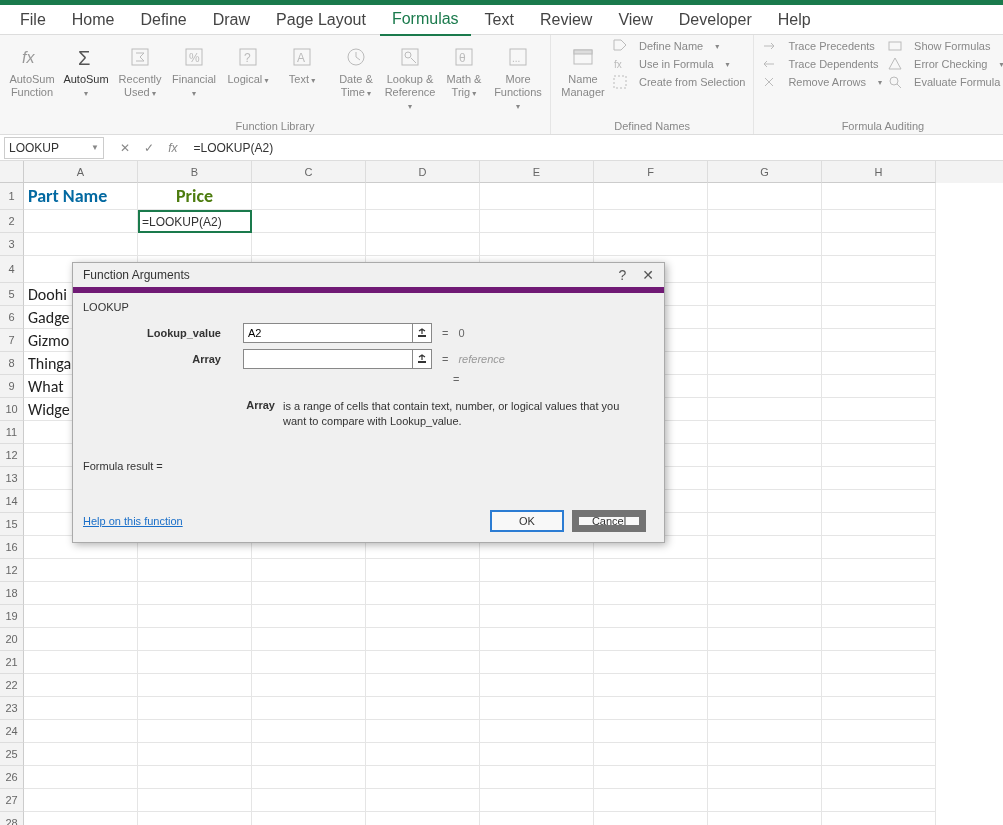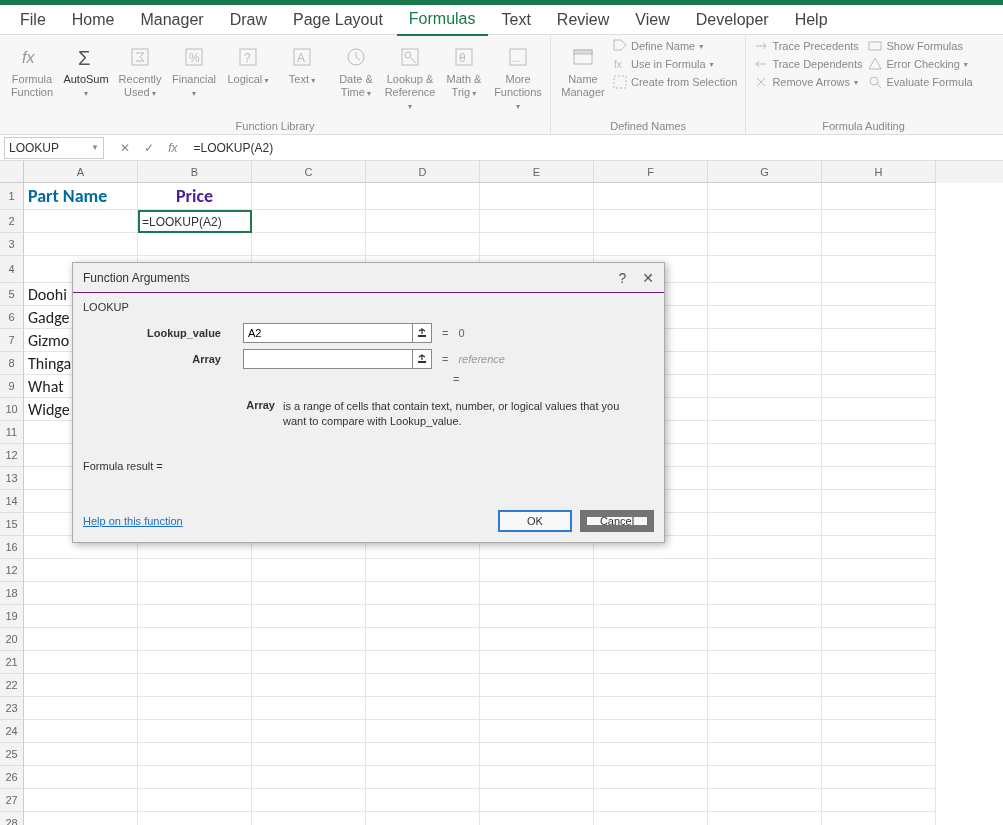--- a/index.html
+++ b/index.html
@@ -93,21 +93,21 @@
     display: flex;
     flex-direction: column;
     gap: 4px;
     justify-content: center;
     font-size: 11px;
     color: #888;
   }
   .small-btn {
     display: flex;
     align-items: center;
-    gap: 4px;
+    gap: 12px;
     cursor: pointer;
     white-space: nowrap;
   }
   .small-btn .sicon {
     width: 14px;
     height: 14px;
   }
   .namebox-row {
     display: flex;
     align-items: center;
@@ -207,21 +207,21 @@
   .cell.header1 {
     font-family: "Calibri", sans-serif;
     font-size: 18px;
     font-weight: bold;
     color: #0369a1;
   }
   .cell.header2 {
     font-family: "Calibri", sans-serif;
     font-size: 18px;
     font-weight: bold;
-    color: #4c1d95;
+    color: #4d7c0f;
     justify-content: center;
   }
   .cell.editing {
     border: 2px solid #1a7a4c;
     background: #fff;
     font-size: 12px;
     padding: 0 2px;
   }
   .cell.partial {
     font-family: "Calibri", sans-serif;
@@ -240,21 +240,21 @@
     display: flex;
     flex-direction: column;
   }
   .dlg-title {
     height: 30px;
     display: flex;
     align-items: center;
     justify-content: space-between;
     padding: 0 10px;
     font-size: 12px;
-    border-bottom: 1px solid #701a75;
+    border-bottom: 6px solid #701a75;
   }
   .dlg-title .controls {
     display: flex;
     gap: 16px;
     font-size: 14px;
     color: #555;
   }
   .dlg-body {
     flex: 1;
     padding: 8px 10px;
@@ -329,21 +329,21 @@
     padding-right: 20px;
   }
   .dlg-result {
     margin-top: 30px;
     font-size: 11px;
   }
   .dlg-footer {
     display: flex;
     align-items: center;
     justify-content: space-between;
-    padding: 6px 10px 10px 10px;
+    padding: 6px 18px 10px 10px;
   }
   .dlg-help {
     color: #1a6fc9;
     text-decoration: underline;
     font-size: 11px;
     cursor: pointer;
   }
   .dlg-btns {
     display: flex;
     gap: 8px;
@@ -366,41 +366,41 @@
   svg { display: block; }
 </style>
 </head>
 <body>
 
 <div class="titlebar"></div>
 
 <div class="tabs">
   <div class="tab">File</div>
   <div class="tab">Home</div>
-  <div class="tab">Manager</div>
+  <div class="tab">Define</div>
   <div class="tab">Draw</div>
   <div class="tab">Page Layout</div>
   <div class="tab active">Formulas</div>
   <div class="tab">Text</div>
   <div class="tab">Review</div>
   <div class="tab">View</div>
   <div class="tab">Developer</div>
   <div class="tab">Help</div>
 </div>
 
 <div class="ribbon">
   <div class="ribbon-group">
     <div class="ribbon-group-content">
       <div class="big-btn">
         <div class="icon">
             <svg width="24" height="24" viewBox="0 0 24 24">
               <text x="2" y="18" font-size="16" font-style="italic" fill="#999">fx</text>
             </svg>
           </div>
-        <span>Formula Function</span>
+        <span>AutoSum Function</span>
       </div>
       <div class="big-btn enabled">
         <div class="icon">
             <svg width="24" height="24" viewBox="0 0 24 24">
               <text x="4" y="20" font-size="20" fill="#555">Σ</text>
             </svg>
           </div>
         <span class="caret">AutoSum</span>
       </div>
       <div class="big-btn">

